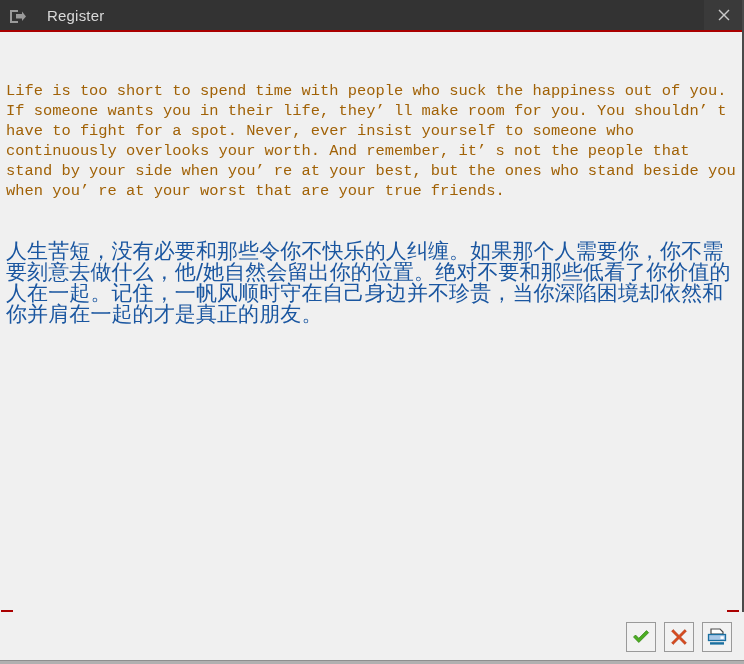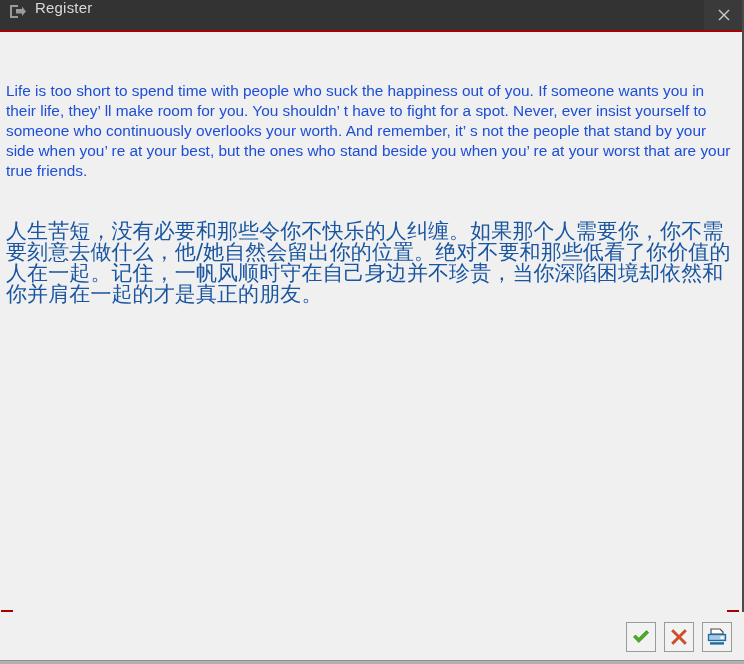--- a/index.html
+++ b/index.html
@@ -24,24 +24,25 @@
     flex-direction: column;
   }
 
   
   .titlebar {
     position: relative;
     height: 32px;
     flex: 0 0 32px;
     background: #333333;
     display: flex;
-    align-items: flex-start;
+    align-items: center;
     padding-left: 7px;
     box-sizing: border-box;
     border-bottom: 2px solid #aa0000;
+    gap: 12px;
   }
   .titlebar-icon {
     width: 20px;
     height: 20px;
     flex: 0 0 20px;
     display: block;
     margin-right: 8px;
     margin-top: 1px;
   }
   .titlebar-title {
@@ -99,24 +100,24 @@
     padding: 6px 4px 0 6px;
     font-family: "DejaVu Sans Mono", "Liberation Mono", monospace;
     font-size: 15.4px;
     line-height: 20px;
     color: #1a56a0;
     white-space: pre-wrap;
     word-break: break-word;
     letter-spacing: 0px;
   }
   .para-en {
-    font-family: Liberation Sans, sans-serif;
+    font-family: Liberation Mono, monospace;
     font-size: 15.4px;
     line-height: 20px;
-    color: #1d4ed8;
+    color: #a16207;
     margin: 0;
     white-space: pre-wrap;
   }
   .para-cn {
     font-family: "DejaVu Sans", "Liberation Sans", sans-serif;
     font-size: 21px;
     line-height: 21px;
     color: #1a56a0;
     margin: 0;
     white-space: pre-wrap;

